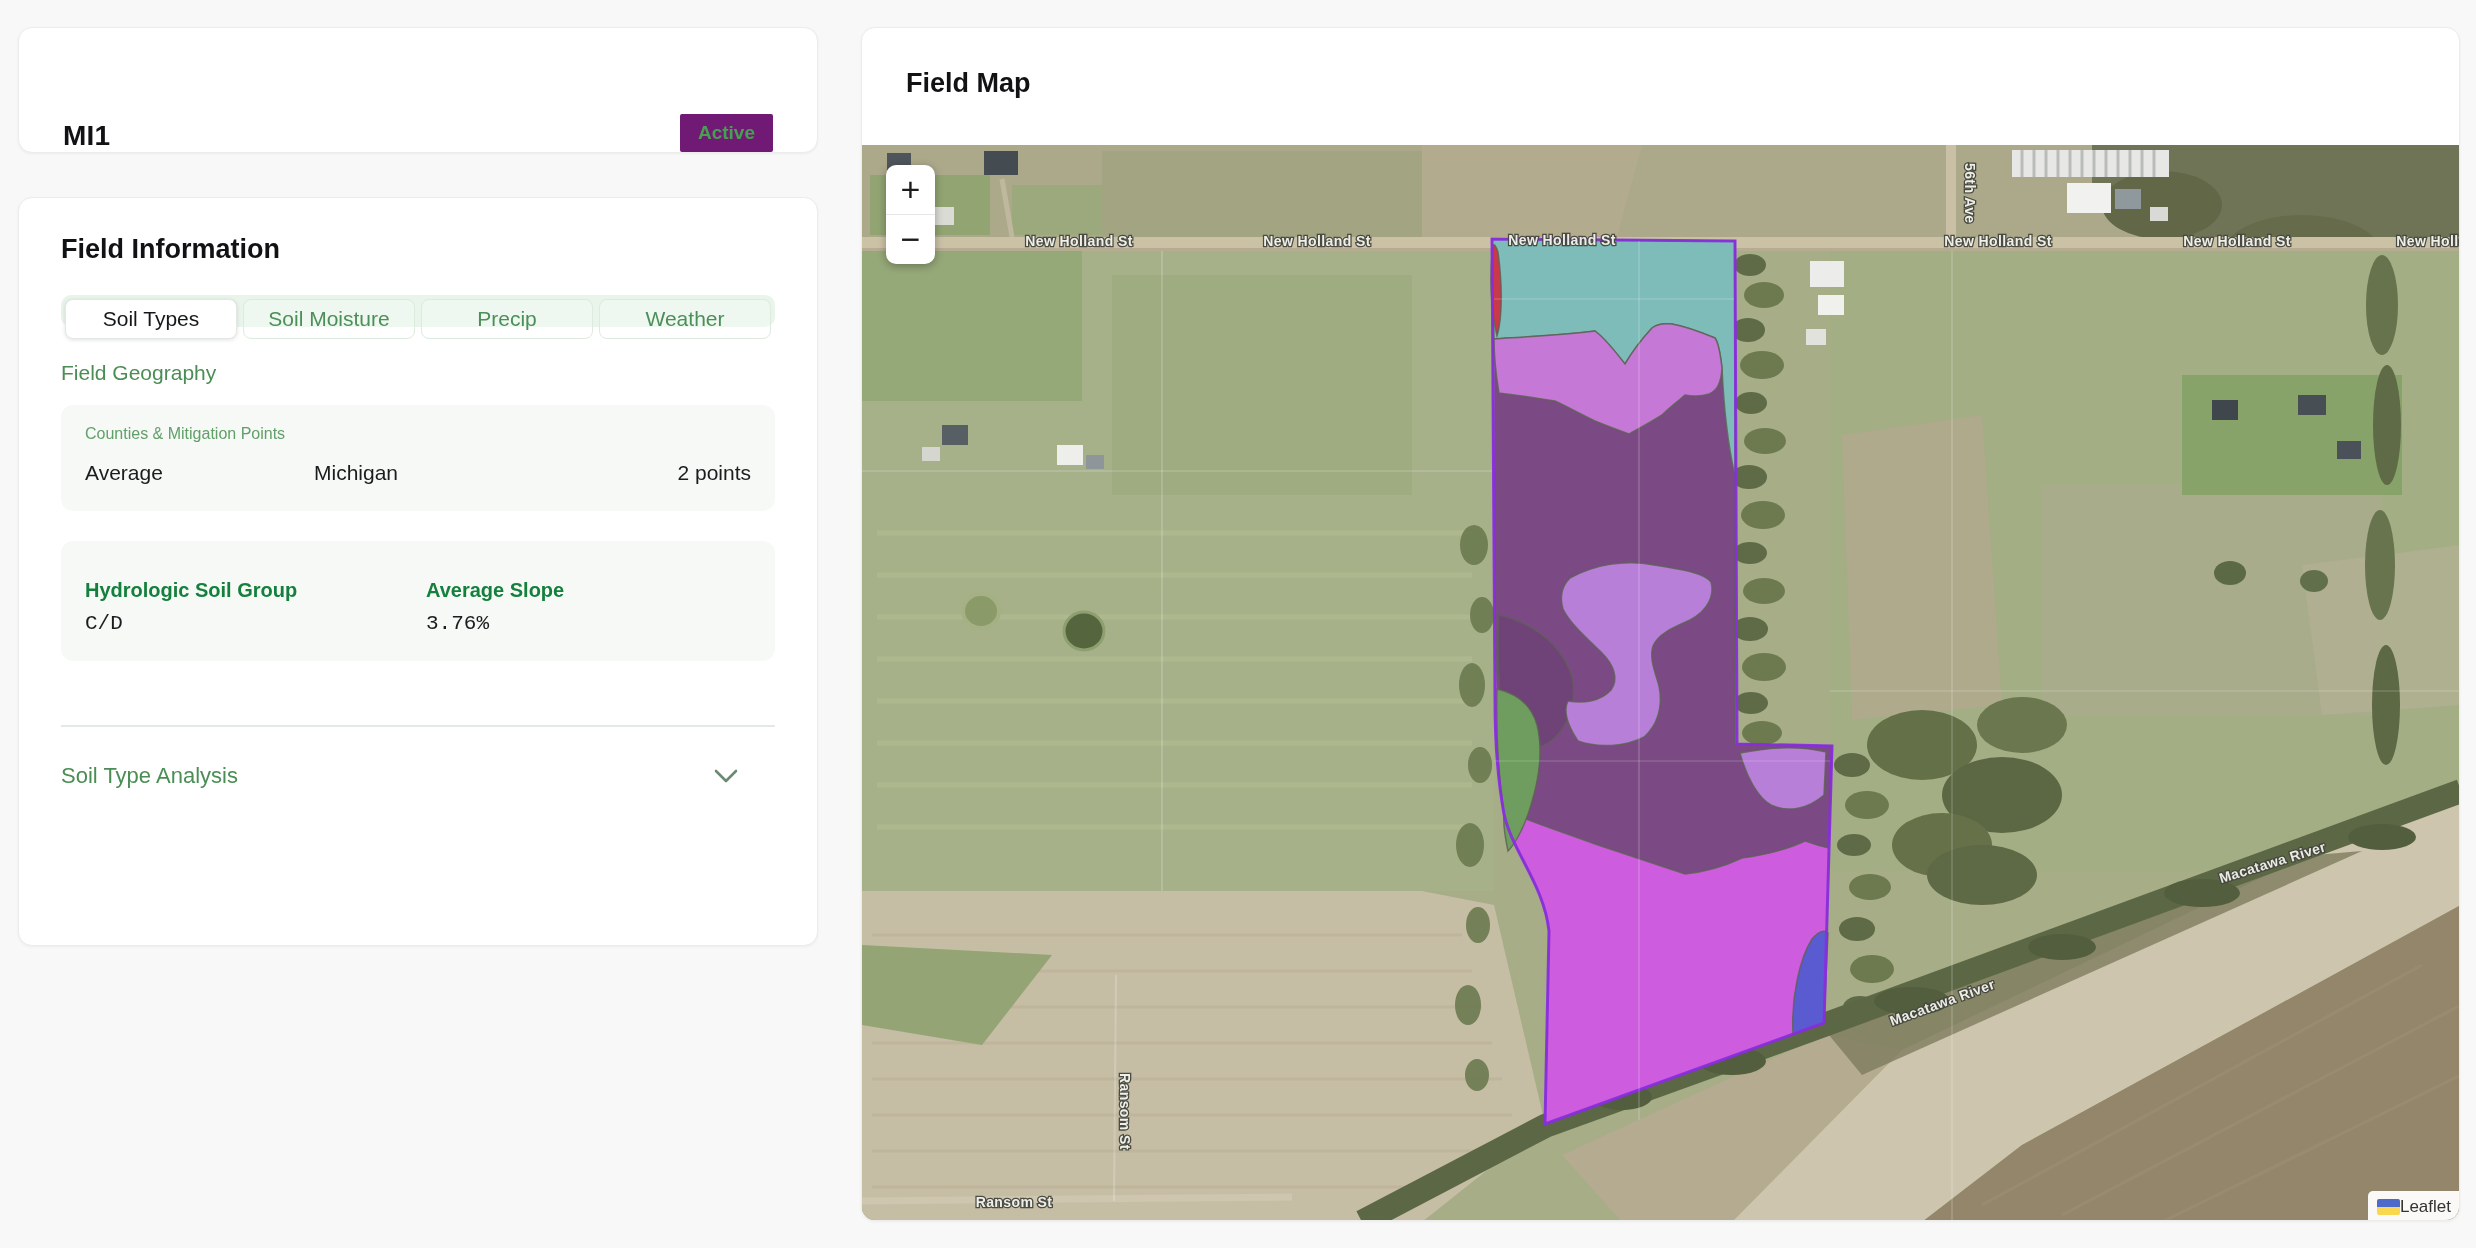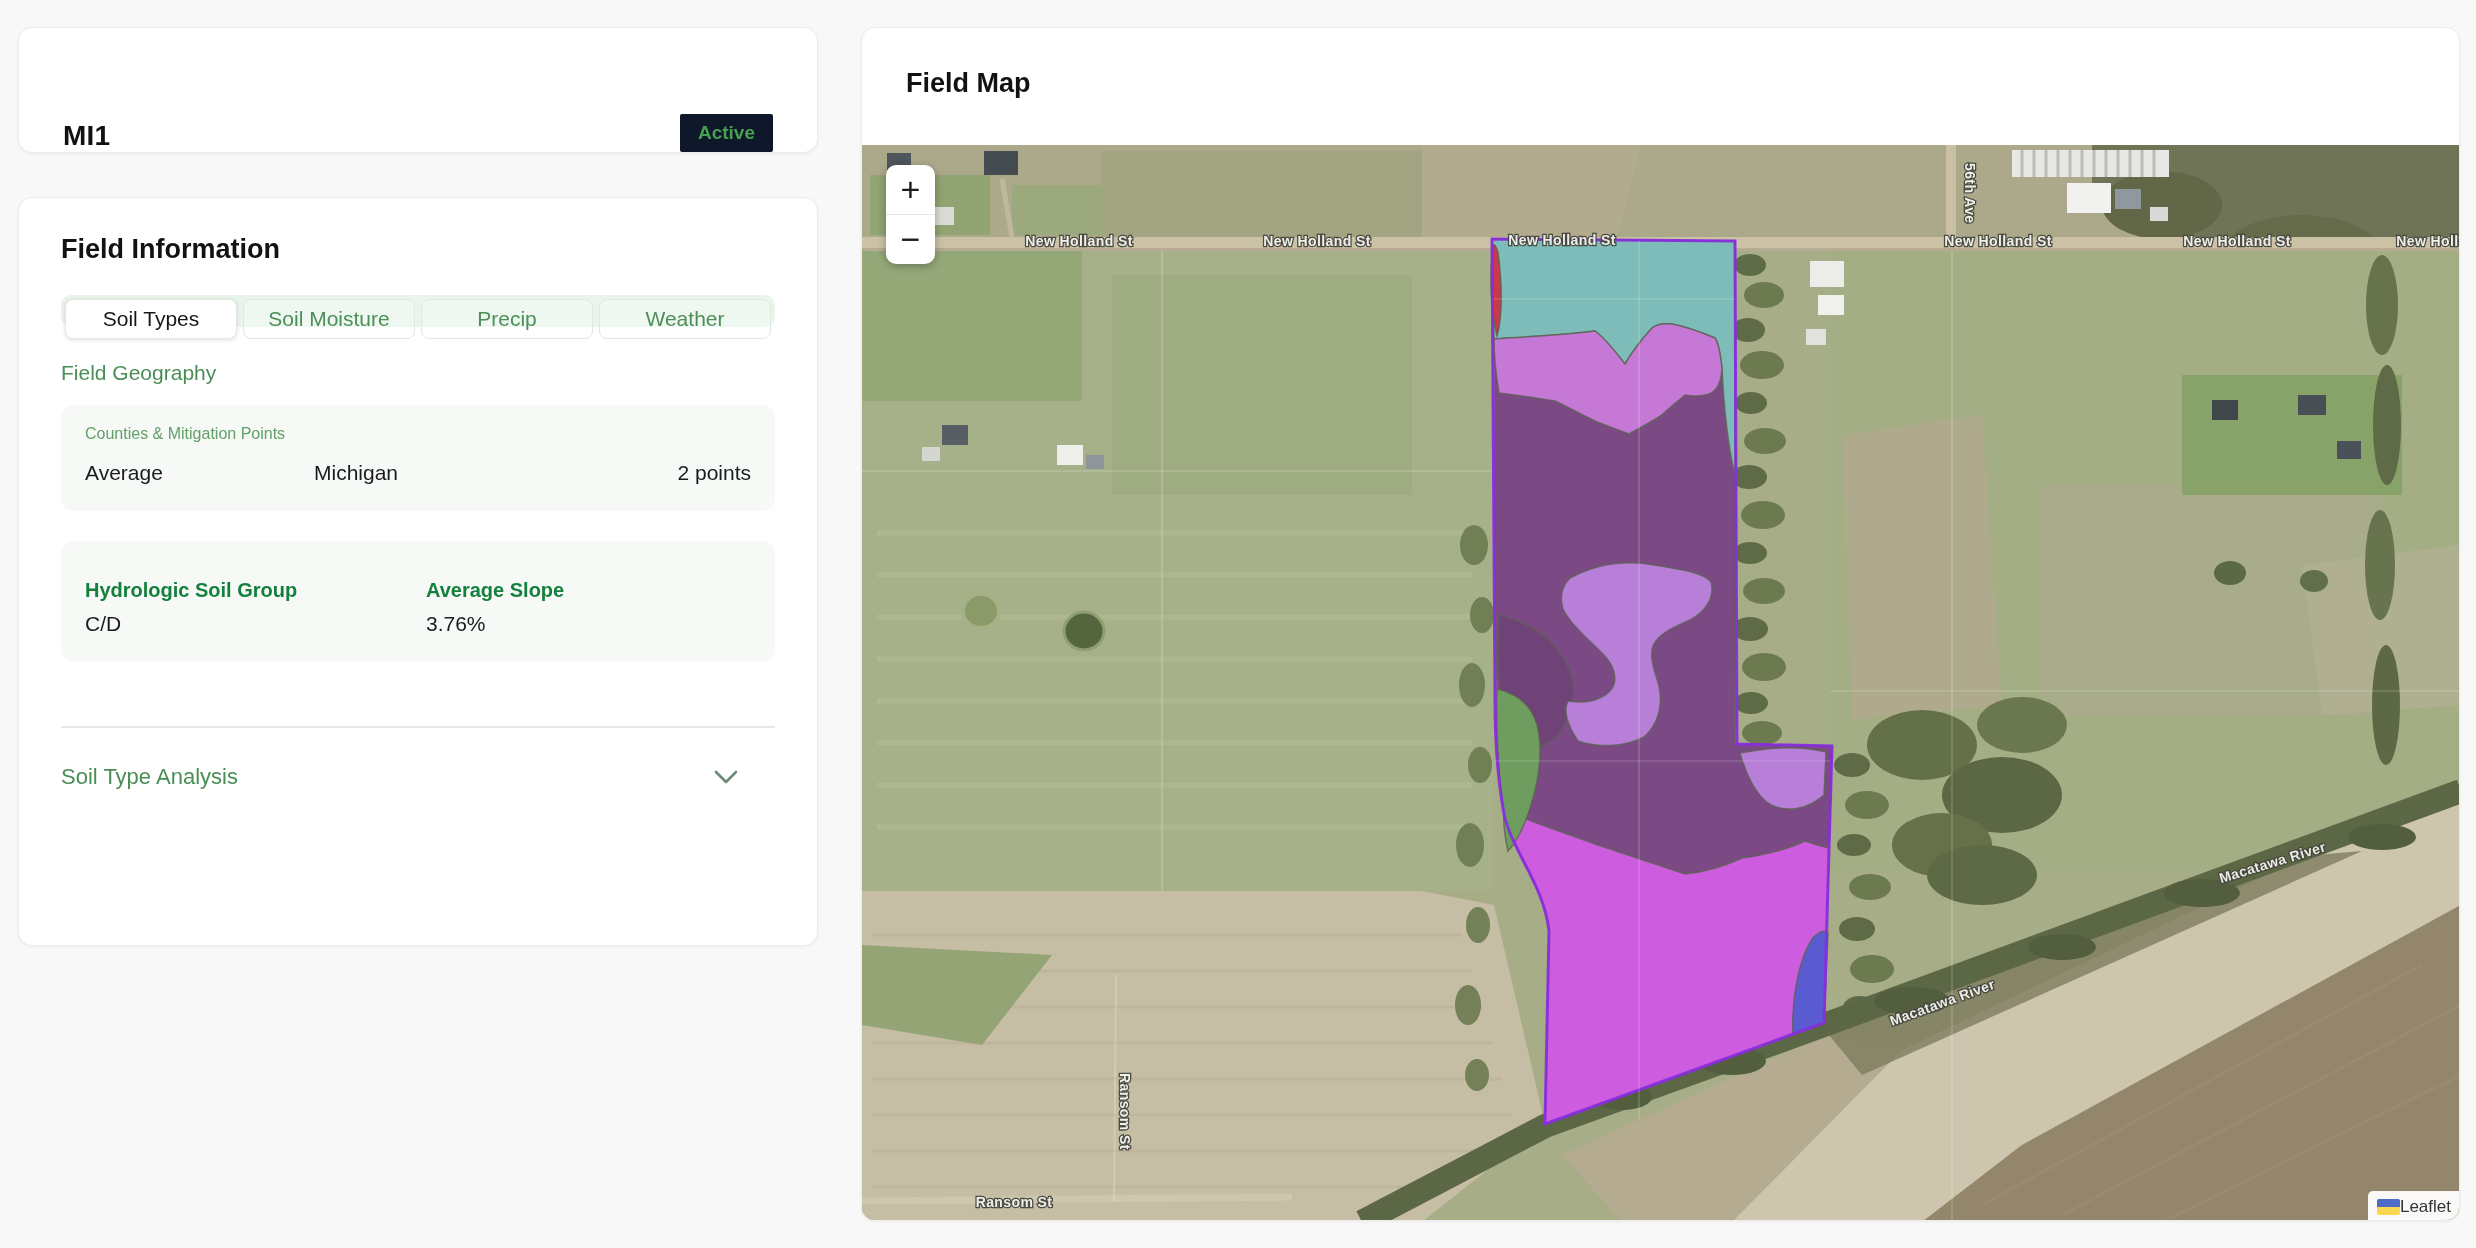--- a/index.html
+++ b/index.html
@@ -2,39 +2,39 @@
 <html><head>
 <meta charset="utf-8">
 <style>
   * { margin:0; padding:0; box-sizing:border-box; }
   html,body { width:2476px; height:1248px; background:#f7f8f7; font-family:"Liberation Sans", sans-serif; overflow:hidden; }
   .card { position:absolute; background:#fff; border:1px solid #ececec; border-radius:14px; box-shadow:0 1px 3px rgba(0,0,0,.05); }
 
   
   #field-summary-card { left:18px; top:27px; width:800px; height:126px; display:flex; align-items:flex-end; justify-content:space-between; padding:0 44px; }
   .field-title { font-size:28px; font-weight:700; color:#101214; letter-spacing:.2px; }
-  .status-badge { background:#0f172a; color:#47a04f; font-size:19px; font-weight:600; padding:8px 18px; border-radius:2px; }
+  .status-badge { background:#701a75; color:#47a04f; font-size:19px; font-weight:600; padding:8px 18px; border-radius:2px; }
 
   
   #field-info-card { left:18px; top:197px; width:800px; height:749px; padding:36px 42px 0 42px; }
   .card-title { font-size:27px; font-weight:700; color:#101214; }
   .tabs { margin-top:30px; height:32px; background:#e9f4eb; border-radius:10px; padding:4px; display:flex; gap:6px; }
   .tab { flex:1; height:40px; border:1px solid #dcebde; border-radius:8px; background:rgba(255,255,255,.25);
          font-family:"Liberation Sans",sans-serif; font-size:21px; color:#4c8f58; display:flex; align-items:center; justify-content:center; cursor:pointer; }
   .tab.active { background:#fff; color:#15181a; border-color:#e4e8e4; box-shadow:0 1px 4px rgba(0,0,0,.12); font-weight:500; }
   .section-heading { margin-top:34px; font-size:21px; color:#4a8e55; font-weight:500; }
   .info-box { margin-top:20px; background:#f7f9f7; border-radius:12px; padding:20px 24px 26px 24px; }
   .box-heading { font-size:16px; color:#61a069; font-weight:500; }
   .box-row { display:flex; align-items:baseline; margin-top:18px; }
   .box-row .col1 { width:229px; }
   .value-text { font-size:21px; color:#1a1c1e; font-weight:500; }
   .points-right { margin-left:auto; }
   .terrain-grid { display:grid; grid-template-columns:341px 1fr; margin-top:18px; }
   .label-green { font-size:20px; color:#15803d; font-weight:700; }
-  .terrain-grid .value-text { margin-top:10px; }
+  .terrain-grid .value-text { margin-top:10px;font-family:Liberation Mono, monospace; }
   .divider { margin-top:64px; border:none; border-top:2px solid #e3eae3; }
   .analysis-row { margin-top:26px; height:46px; display:flex; align-items:center; justify-content:space-between; padding-right:36px; cursor:pointer; }
   .analysis-label { font-size:22px; color:#4a8e55; font-weight:500; }
 
   
   #field-map-card { left:861px; top:27px; width:1599px; height:1194px; overflow:hidden; }
   #field-map-card .card-title { padding:40px 0 0 44px; }
   .map-container { position:absolute; left:0; top:117px; width:1599px; height:1077px; background:#a6ad87; cursor:grab; }
   .map-container svg { display:block; }
   .zoom-control { position:absolute; left:24px; top:20px; width:49px; background:#fff; border-radius:10px; box-shadow:0 2px 8px rgba(0,0,0,.3); overflow:hidden; }

